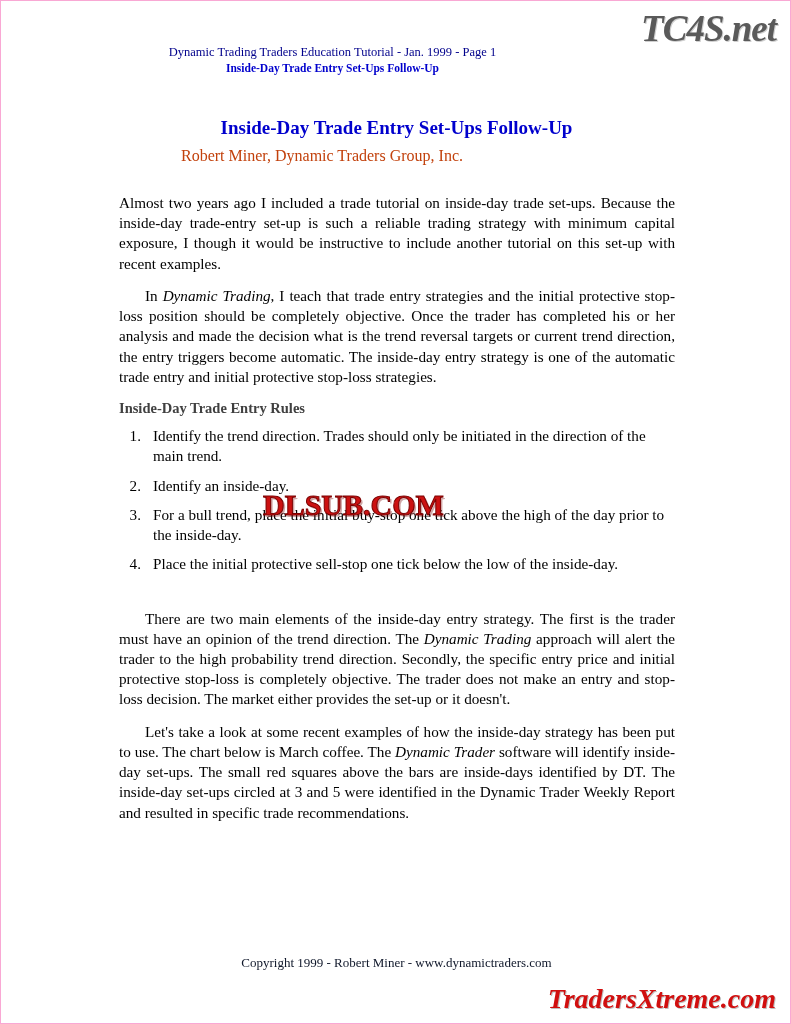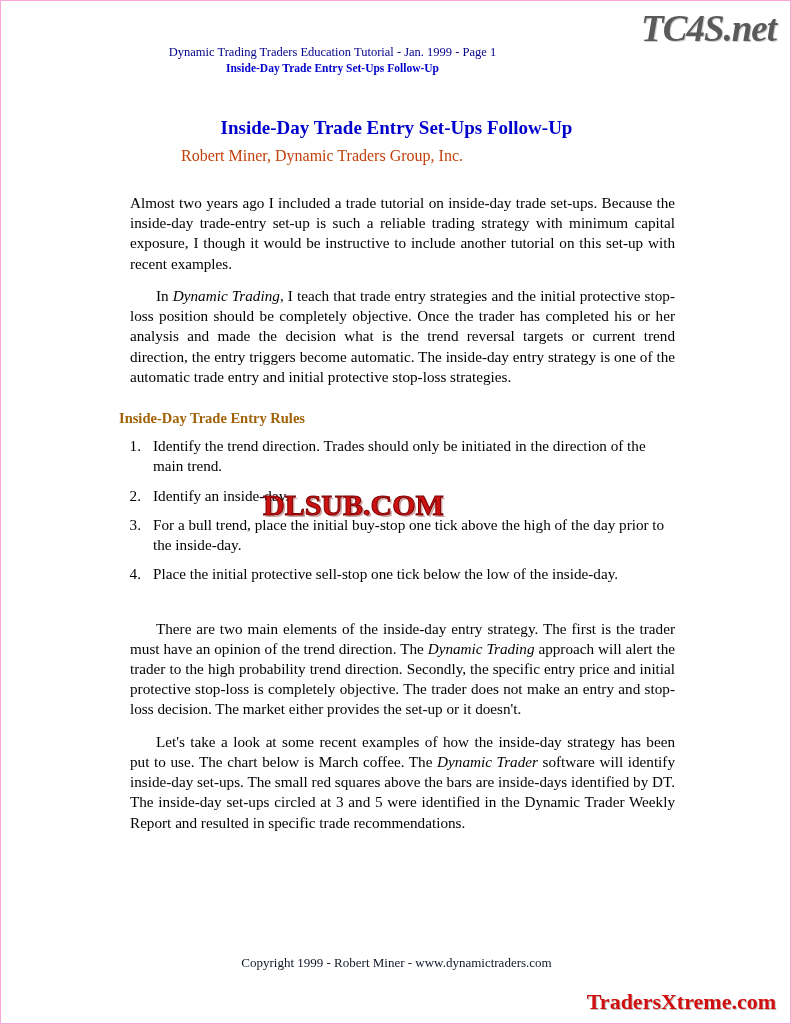--- a/index.html
+++ b/index.html
@@ -49,25 +49,26 @@
     letter-spacing: 0px;
     -webkit-text-stroke: 1px #7a0000;
     text-shadow: 2px 2px 0 rgba(120,0,0,0.35);
     white-space: nowrap;
   }
   .wm-tx {
     position: absolute;
     right: 14px;
     bottom: 8px;
     font-family: "Liberation Serif", serif;
-    font-size: 22px;
+    font-size: 28px;
     font-weight: bold;
     color: #d10f0f;
     text-shadow: 1px 1px 0 rgba(0,0,0,0.25);
     white-space: nowrap;
+    font-style: italic;
   }
   
   .hdr {
     position: absolute;
     left: 0;
     top: 44px;
     width: 663px;
     text-align: center;
     line-height: 1.25;
   }
@@ -104,30 +105,30 @@
   .body {
     position: absolute;
     left: 118px;
     top: 192px;
     width: 556px;
     font-size: 15.2px;
     line-height: 1.33;
     text-align: justify;
   }
   .body p {
-    margin: 0 0 12px 11px;
+    margin: 0 0 12px 0;
   }
   .body p.indent {
     text-indent: 26px;
   }
   .section-head {
-    margin: 22px 0 8px 0;
+    margin: 12px 0 8px 0;
     font-size: 14.5px;
     font-weight: bold;
-    color: #a16207;
+    color: #404040;
     text-align: left;
   }
   ol.rules {
     margin: 0 0 18px 0;
     padding-left: 26px;
     list-style: none;
     counter-reset: r;
   }
   ol.rules li {
     position: relative;

